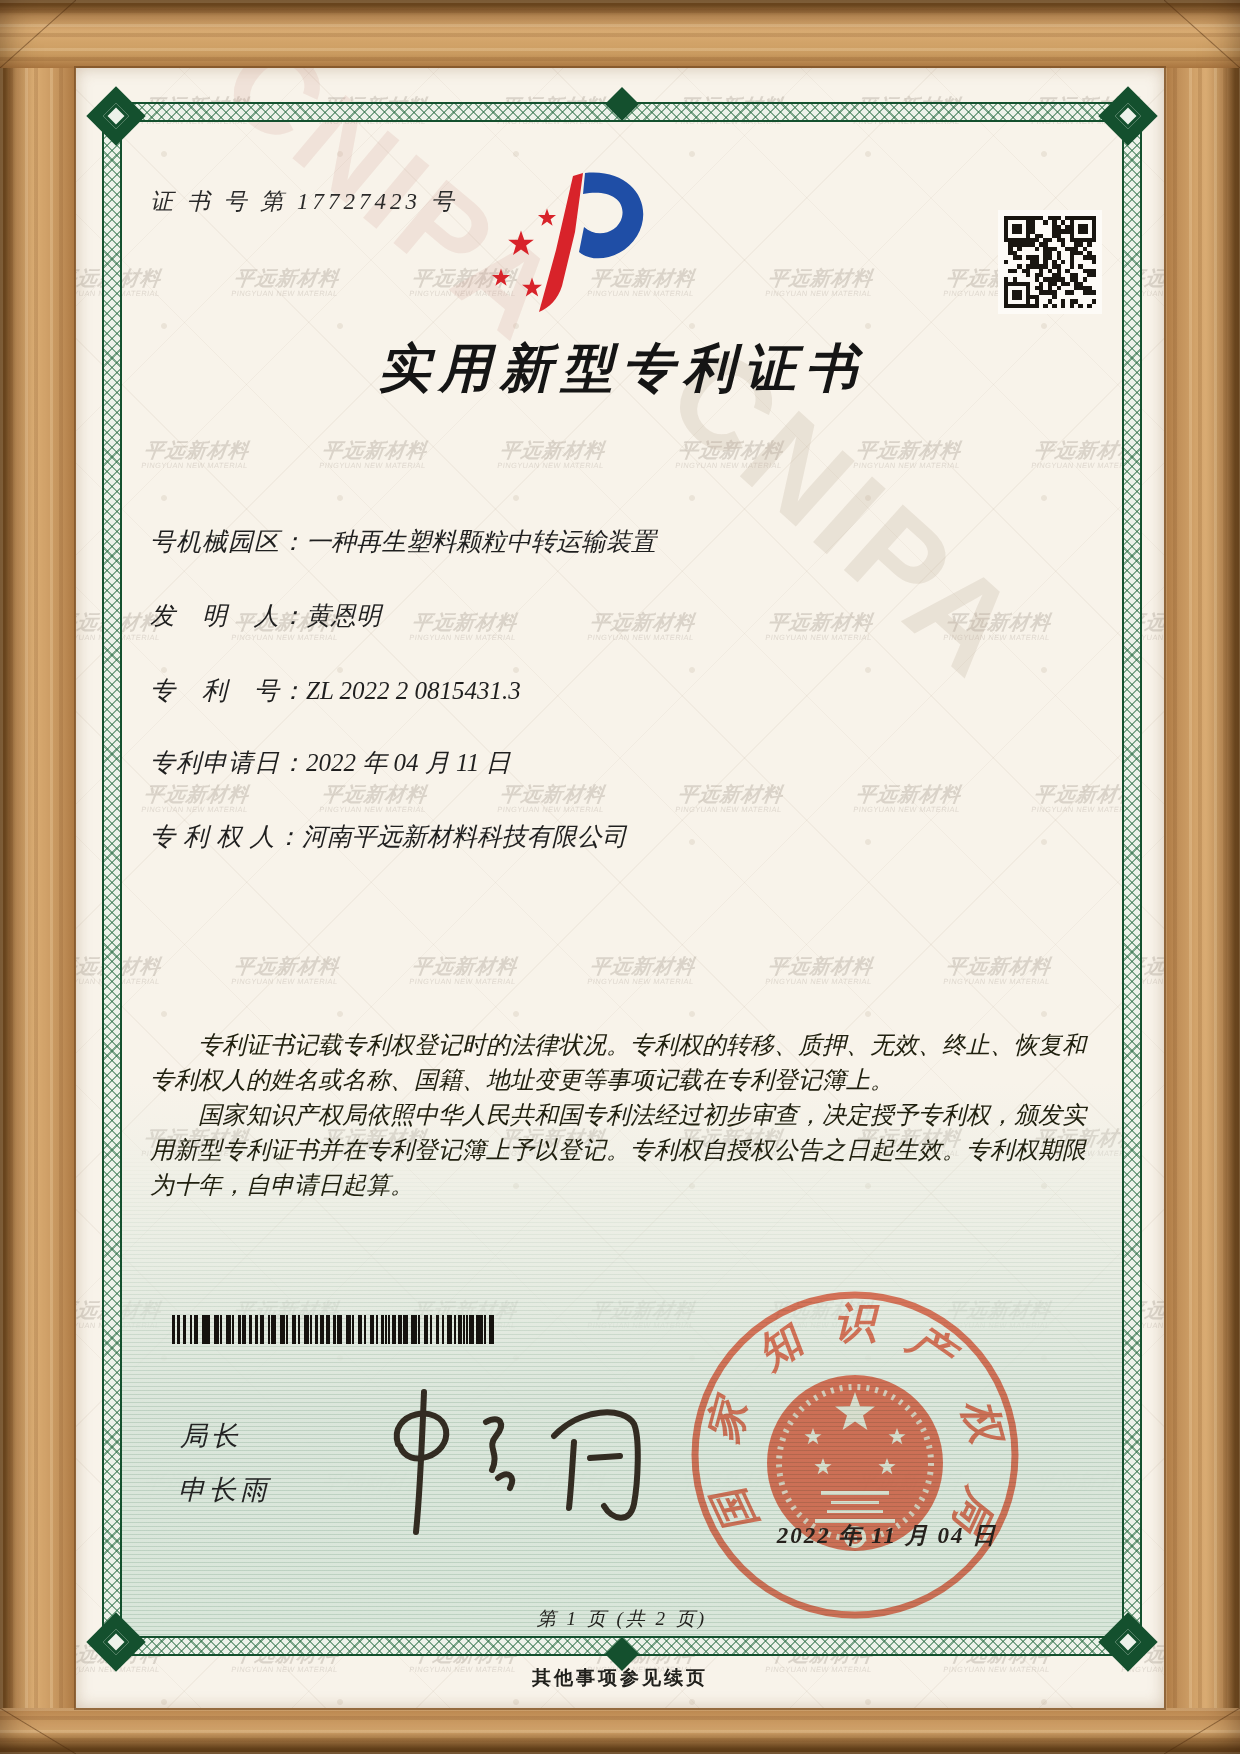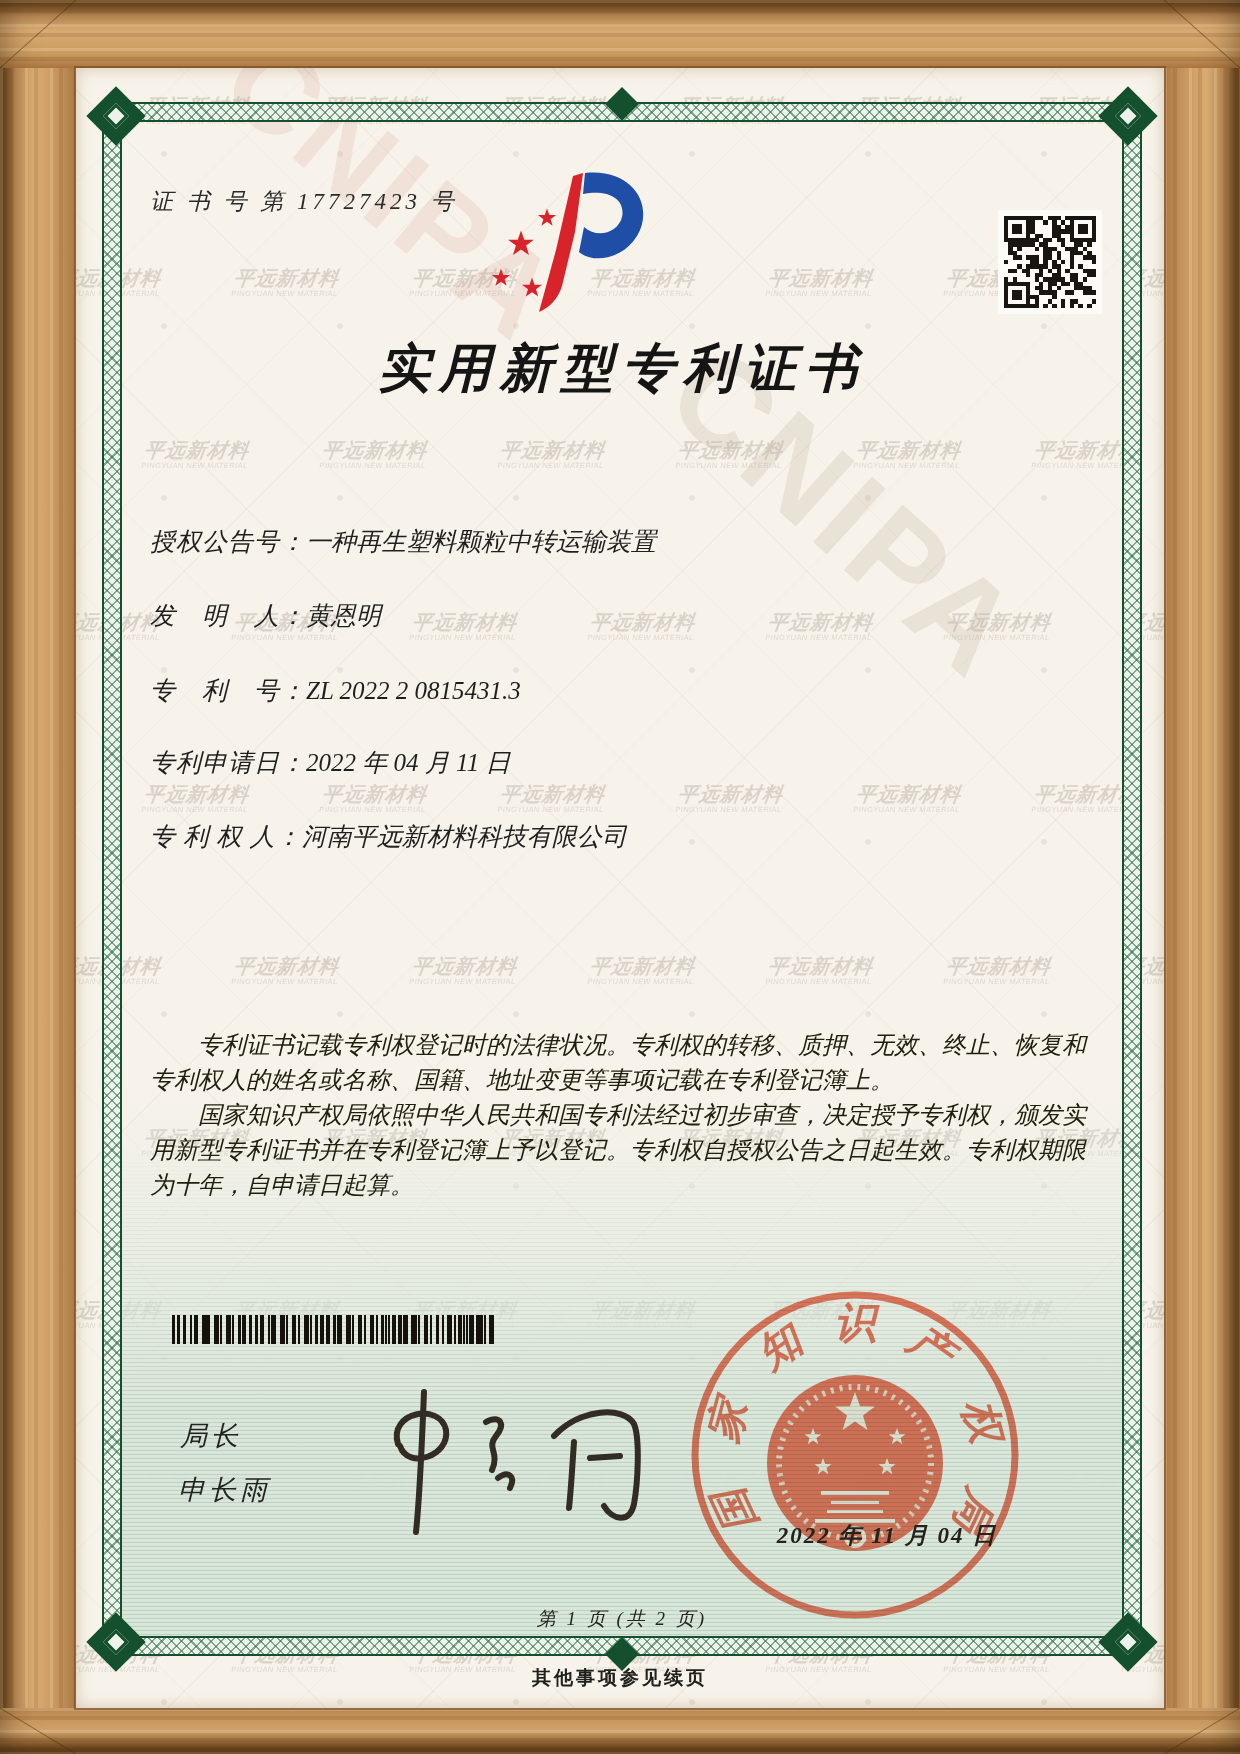--- a/index.html
+++ b/index.html
@@ -874,21 +874,21 @@
             <i></i>
           </div>
         <div class="fp a"></div>
         <div class="fp b"></div>
         <div class="fp c"></div>
       </div>
 
       <div class="abs title">实用新型专利证书</div>
 
       <div class="abs row" style="top:403px">
-        <span class="lab">授权公告号：</span><span class="val">一种再生塑料颗粒中转运输装置</span>
+        <span class="lab">号机械园区：</span><span class="val">一种再生塑料颗粒中转运输装置</span>
       </div>
       <div class="abs row" style="top:477px">
         <span class="lab">发　明　人：</span><span class="val">黄恩明</span>
       </div>
       <div class="abs row" style="top:552px">
         <span class="lab">专　利　号：</span><span class="val">ZL 2022 2 0815431.3</span>
       </div>
       <div class="abs row" style="top:624px">
         <span class="lab">专利申请日：</span><span class="val">2022 年 04 月 11 日</span>
       </div>

